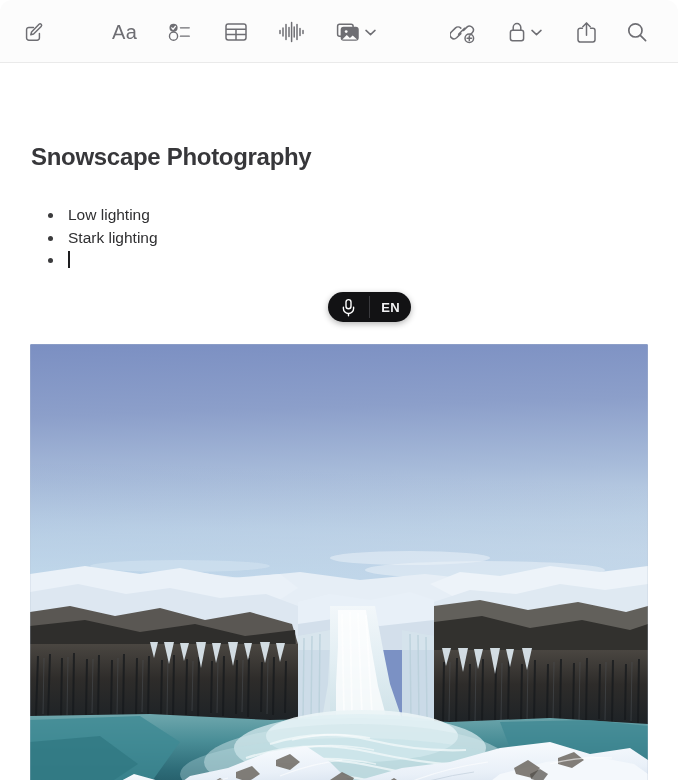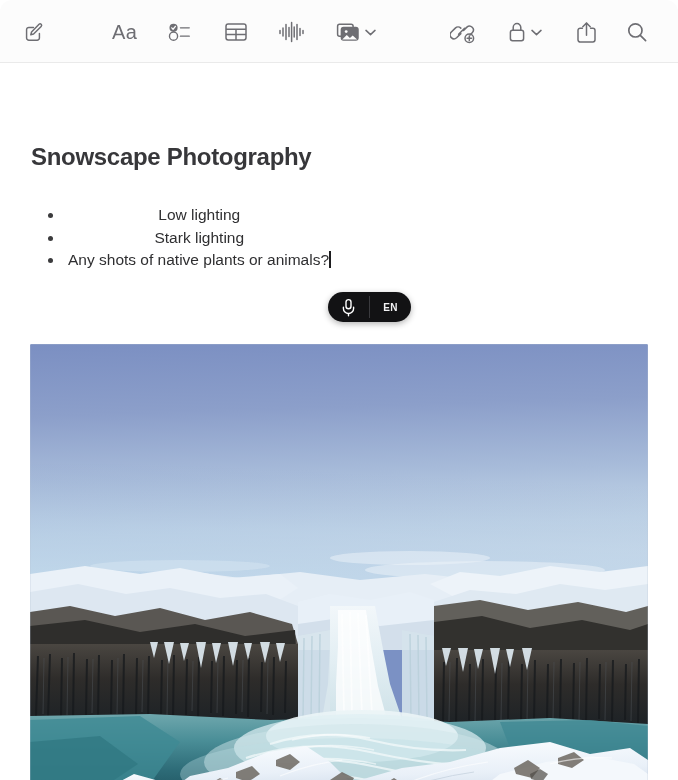--- a/index.html
+++ b/index.html
@@ -15,21 +15,20 @@
   }
 
   .window {
     position: relative;
     width: 678px;
     height: 780px;
     background: #ffffff;
     border-radius: 12px;
     overflow: hidden;
     box-sizing: border-box;
-    text-align: center;
   }
 
   
   .toolbar {
     position: relative;
     height: 63px;
     background: #fcfcfc;
     border-bottom: 1px solid #eaeaea;
     box-sizing: border-box;
   }
@@ -123,21 +122,21 @@
     width: 1px;
     background: #3a3a3e;
     margin: 4px 0;
   }
   .pill-lang {
     width: 41px;
     display: flex;
     align-items: center;
     justify-content: center;
     color: #f2f2f4;
-    font-size: 10px;
+    font-size: 13px;
     font-weight: bold;
     letter-spacing: 0.3px;
     cursor: default;
   }
 
   
   .photo {
     position: absolute;
     left: 30px;
     top: 281px;
@@ -244,21 +243,21 @@
     <div class="note-title">Snowscape Photography</div>
 
     <ul class="bullet-list">
       <li class="bullet-item">
         <span>Low lighting</span>
       </li>
       <li class="bullet-item">
         <span>Stark lighting</span>
       </li>
       <li class="bullet-item">
-        <span>Any shots of native plants or animals?</span><span class="caret"></span>
+        <span class="caret"></span>
       </li>
     </ul>
 
     <div class="dictation-pill">
       <div class="pill-mic">
         <svg width="15" height="19" viewBox="0 0 15 19" fill="none" stroke="currentColor" stroke-width="1.4" stroke-linecap="round">
           <rect x="5" y="1.6" width="5" height="9.2" rx="2.5"></rect>
           <path d="M2.4 9.3v1.1a5.1 5.1 0 0 0 10.2 0V9.3"></path>
           <path d="M7.5 15.6v2.1"></path>
         </svg>

